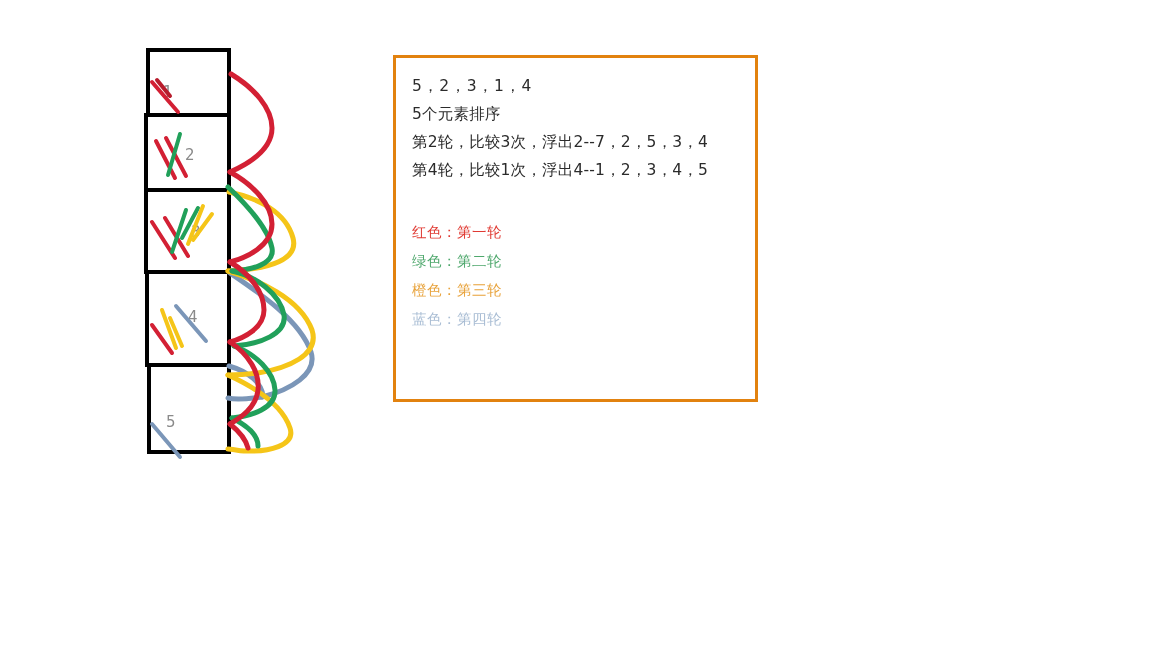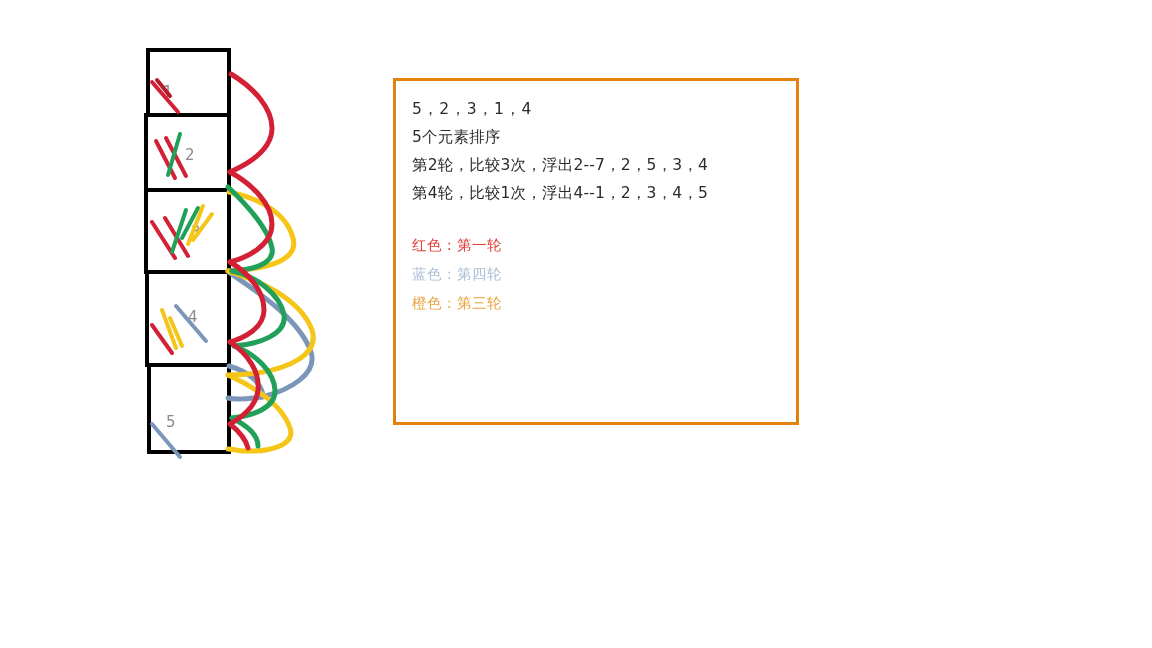--- a/index.html
+++ b/index.html
@@ -26,42 +26,42 @@
   #diagram-svg {
     position: absolute;
     left: 0;
     top: 0;
   }
 
   
   #annotation-box {
     position: absolute;
     left: 393px;
-    top: 78px;
-    width: 406px;
+    top: 55px;
+    width: 365px;
     height: 347px;
     box-sizing: border-box;
     border: 3px solid #e2820f;
     background: #ffffff;
   }
   #annotation-inner {
     padding: 14px 0 0 16px;
   }
   .ann-line {
     font-size: 15.5px;
     line-height: 28px;
     color: #2b2b2b;
     white-space: pre;
     letter-spacing: 0.2px;
   }
   .ann-line.first {
     letter-spacing: 1px;
   }
   #legend-block {
-    margin-top: 24px;
+    margin-top: 34px;
   }
   .legend-line {
     font-size: 14.5px;
     line-height: 29px;
     white-space: pre;
     letter-spacing: 0.5px;
   }
   .lg-red    { color: #e03a33; }
   .lg-green  { color: #4fa86d; }
   .lg-orange { color: #e8a33c; }
@@ -152,18 +152,19 @@
 <div id="annotation-box">
   <div id="annotation-inner">
 
     <div class="ann-line first">5，2，3，1，4</div>
     <div class="ann-line">5个元素排序</div>
     <div class="ann-line">第2轮，比较3次，浮出2--7，2，5，3，4</div>
     <div class="ann-line">第4轮，比较1次，浮出4--1，2，3，4，5</div>
 
     <div id="legend-block">
       <div class="legend-line lg-red">红色：第一轮</div>
+      <div class="legend-line lg-green">绿色：第二轮</div>
+      <div class="legend-line lg-orange">橙色：第三轮</div>
       <div class="legend-line lg-blue">蓝色：第四轮</div>
-      <div class="legend-line lg-orange">橙色：第三轮</div>
     </div>
 
   </div>
 </div>
 
 </body></html>

